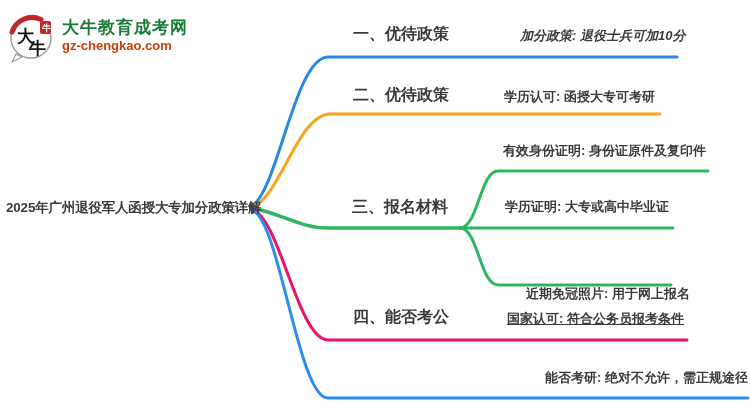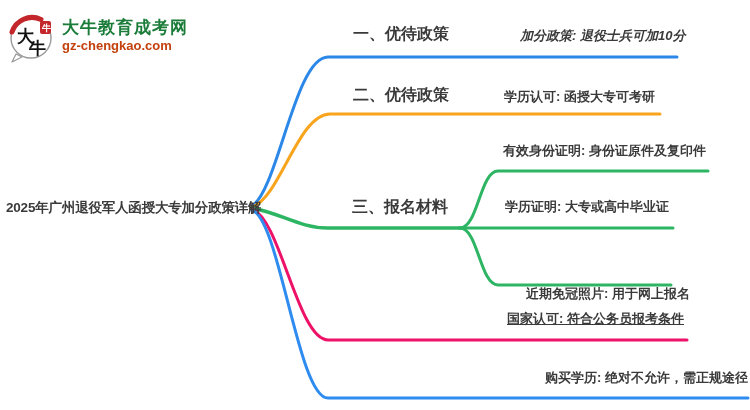--- a/index.html
+++ b/index.html
@@ -66,17 +66,18 @@
   <div class="node l2" style="left:520px;top:27px;font-style:italic;">加分政策: 退役士兵可加10分</div>
 
   <div class="node l1" style="left:353px;top:85px;">二、优待政策</div>
   <div class="node l2" style="left:504px;top:88px;text-align:center;">学历认可: 函授大专可考研</div>
 
   <div class="node l2" style="left:503px;top:142px;">有效身份证明: 身份证原件及复印件</div>
   <div class="node l1" style="left:352px;top:197px;">三、报名材料</div>
   <div class="node l2" style="left:505px;top:198px;text-align:center;">学历证明: 大专或高中毕业证</div>
   <div class="node l2" style="left:526px;top:252px;margin-top:33px;">近期免冠照片: 用于网上报名</div>
 
+  <div class="node l1" style="left:353px;top:307px;">四、能否考公</div>
   <div class="node l2" style="left:507px;top:310px;text-decoration:underline;">国家认可: 符合公务员报考条件</div>
 
-  <div class="node l2" style="left:545px;top:369px;">购买学历: 绝对不允许，需正规途径</div>
+  <div class="node l2" style="left:545px;top:369px;">能否考研: 绝对不允许，需正规途径</div>
 
 </div>
 
 </body></html>

